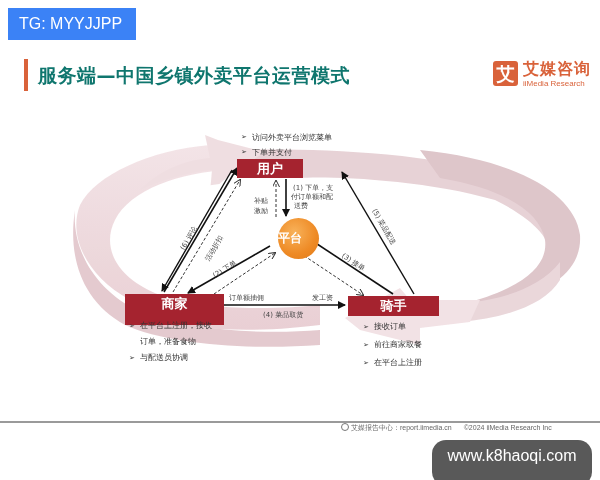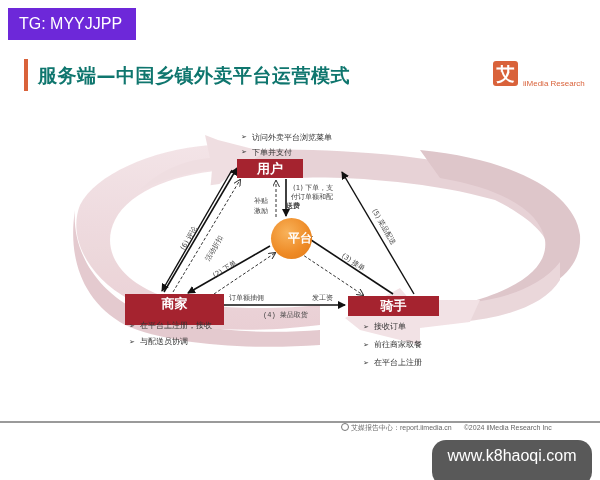--- a/index.html
+++ b/index.html
@@ -1,36 +1,36 @@
 <!DOCTYPE html>
 <html><head>
 <meta charset="utf-8">
 <style>
   * { box-sizing: border-box; margin: 0; padding: 0; }
   html, body { width: 600px; height: 480px; background: #ffffff; overflow: hidden; }
   body { position: relative; font-family: "DejaVu Sans", "Liberation Sans", sans-serif; color: #333; }
 
-  .tg-badge { position: absolute; left: 8px; top: 8px; width: 128px; height: 32px; background: #6d28d9; color: #fff; font-family: "Liberation Sans", sans-serif; font-size: 16px; line-height: 32px; padding-left: 11px; }
+  .tg-badge { position: absolute; left: 8px; top: 8px; width: 128px; height: 32px; background: #3b82f6; color: #fff; font-family: "Liberation Sans", sans-serif; font-size: 16px; line-height: 32px; padding-left: 11px; }
 
   .title-bar { position: absolute; left: 24px; top: 59px; width: 4px; height: 32px; background: #d9623a; }
   .page-title { position: absolute; left: 38px; top: 60px; font-size: 19px; font-weight: bold; color: #0f766e; letter-spacing: 0.5px; line-height: 30px; }
 
   .logo { position: absolute; left: 493px; top: 61px; width: 104px; height: 30px; }
   .logo-box { position: absolute; left: 0; top: 0; width: 25px; height: 25px; background: #d9623a; border-radius: 3px; color: #fff; font-size: 18px; font-weight: bold; text-align: center; line-height: 25px; }
   .logo-cn { position: absolute; left: 30px; top: -2px; font-size: 16px; font-weight: bold; color: #d9623a; letter-spacing: 1px; white-space: nowrap; }
   .logo-en { position: absolute; left: 30px; top: 18px; font-size: 8px; color: #d9623a; white-space: nowrap; font-family: "Liberation Sans", sans-serif; }
 
   svg.diagram { position: absolute; left: 0; top: 0; }
 
   .node { position: absolute; background: #a5232f; color: #fff; font-size: 13px; font-weight: bold; text-align: center; }
   .node-user { left: 237px; top: 159px; width: 66px; height: 19px; line-height: 19px; }
   .node-merchant { left: 125px; top: 294px; width: 99px; height: 31px; line-height: 19px; }
   .node-rider { left: 348px; top: 296px; width: 91px; height: 20px; line-height: 20px; }
 
-  .platform { position: absolute; left: 271px; top: 218px; width: 41px; height: 41px; border-radius: 50%; background: radial-gradient(circle at 40% 35%, #f8b25a, #ee8a25 60%, #e07a18); color: #fff; font-size: 12px; font-weight: bold; text-align: right; line-height: 41px; }
+  .platform { position: absolute; left: 278px; top: 218px; width: 41px; height: 41px; border-radius: 50%; background: radial-gradient(circle at 40% 35%, #f8b25a, #ee8a25 60%, #e07a18); color: #fff; font-size: 12px; font-weight: bold; text-align: left; line-height: 41px; }
 
   .bullet-list { position: absolute; font-size: 8px; color: #333; line-height: 16px; white-space: nowrap; }
   .bullet-list .li { position: relative; padding-left: 11px; }
   .bullet-list .li .arrow { position: absolute; left: 0; top: 0; font-size: 7px; }
   .bullet-list .li.cont { padding-left: 11px; }
   .list-user { left: 241px; top: 130px; line-height: 15px; }
   .list-merchant { left: 129px; top: 318px; }
   .list-rider { left: 363px; top: 318px; line-height: 18px; }
 
   .lbl { position: absolute; font-size: 7px; color: #444; white-space: nowrap; line-height: 10px; }
@@ -44,20 +44,21 @@
 </head>
 <body>
 
 <div class="tg-badge">TG: MYYJJPP</div>
 
 <div class="title-bar"></div>
 <div class="page-title">服务端—中国乡镇外卖平台运营模式</div>
 
 <div class="logo">
   <div class="logo-box">艾</div>
+  <div class="logo-cn">艾媒咨询</div>
   <div class="logo-en">iiMedia Research</div>
 </div>
 
 <svg class="diagram" width="600" height="480" viewBox="0 0 600 480">
   <defs>
     <marker id="ah" markerWidth="8" markerHeight="8" refX="7" refY="4" orient="auto" markerUnits="userSpaceOnUse">
       <path d="M0,0 L8,4 L0,8 Z" fill="#111"></path>
     </marker>
     <marker id="ahd" markerWidth="7" markerHeight="7" refX="6" refY="3.5" orient="auto" markerUnits="userSpaceOnUse">
       <path d="M0,0 L7,3.5 L0,7" fill="none" stroke="#333" stroke-width="1"></path>
@@ -115,44 +116,45 @@
 <div class="node node-rider">骑手</div>
 <div class="platform">平台</div>
 
 <div class="bullet-list list-user">
   <div class="li"><span class="arrow">➢</span><span>访问外卖平台浏览菜单</span></div>
   <div class="li"><span class="arrow">➢</span><span>下单并支付</span></div>
 </div>
 
 <div class="bullet-list list-merchant">
   <div class="li"><span class="arrow">➢</span><span>在平台上注册，接收</span></div>
+  <div class="li cont"><span>订单，准备食物</span></div>
   <div class="li"><span class="arrow">➢</span><span>与配送员协调</span></div>
 </div>
 
 <div class="bullet-list list-rider">
   <div class="li"><span class="arrow">➢</span><span>接收订单</span></div>
   <div class="li"><span class="arrow">➢</span><span>前往商家取餐</span></div>
   <div class="li"><span class="arrow">➢</span><span>在平台上注册</span></div>
 </div>
 
 <div class="lbl" style="left:293px; top:183px;">(1) 下单，支</div>
 <div class="lbl" style="left:291px; top:192px;">付订单额和配</div>
-<div class="lbl" style="left:286px; top:201px;font-weight:bold;">送费</div>
+<div class="lbl" style="left:294px; top:201px;">送费</div>
 <div class="lbl" style="left:254px; top:196px;">补贴</div>
 <div class="lbl" style="left:254px; top:206px;">激励</div>
 
 <div class="lbl rot" style="left:178px; top:247px; transform: rotate(-60deg);">(6) 评论</div>
 <div class="lbl rot" style="left:203px; top:258px; transform: rotate(-60deg);">活动折扣</div>
 <div class="lbl rot" style="left:211px; top:272px; transform: rotate(-32deg);">(2) 下单</div>
 <div class="lbl rot" style="left:345px; top:251px; transform: rotate(33deg);">(3) 接单</div>
 <div class="lbl rot" style="left:378px; top:207px; transform: rotate(60deg);">(5) 菜品配送</div>
 
 <div class="lbl" style="left:229px; top:293px;">订单额抽佣</div>
 <div class="lbl" style="left:312px; top:293px;">发工资</div>
-<div class="lbl" style="left:263px; top:310px;font-family:Liberation Mono, monospace;">(4) 菜品取货</div>
+<div class="lbl" style="left:263px; top:310px;">(4) 菜品取货</div>
 
 <div class="footer-line"></div>
 <div class="footer-text">
   <span class="footer-icon"></span><span>艾媒报告中心：report.iimedia.cn</span>
   <span style="margin-left:10px;">©2024  iiMedia Research  Inc</span>
 </div>
 
 <div class="watermark">www.k8haoqi.com</div>
 
 </body></html>

